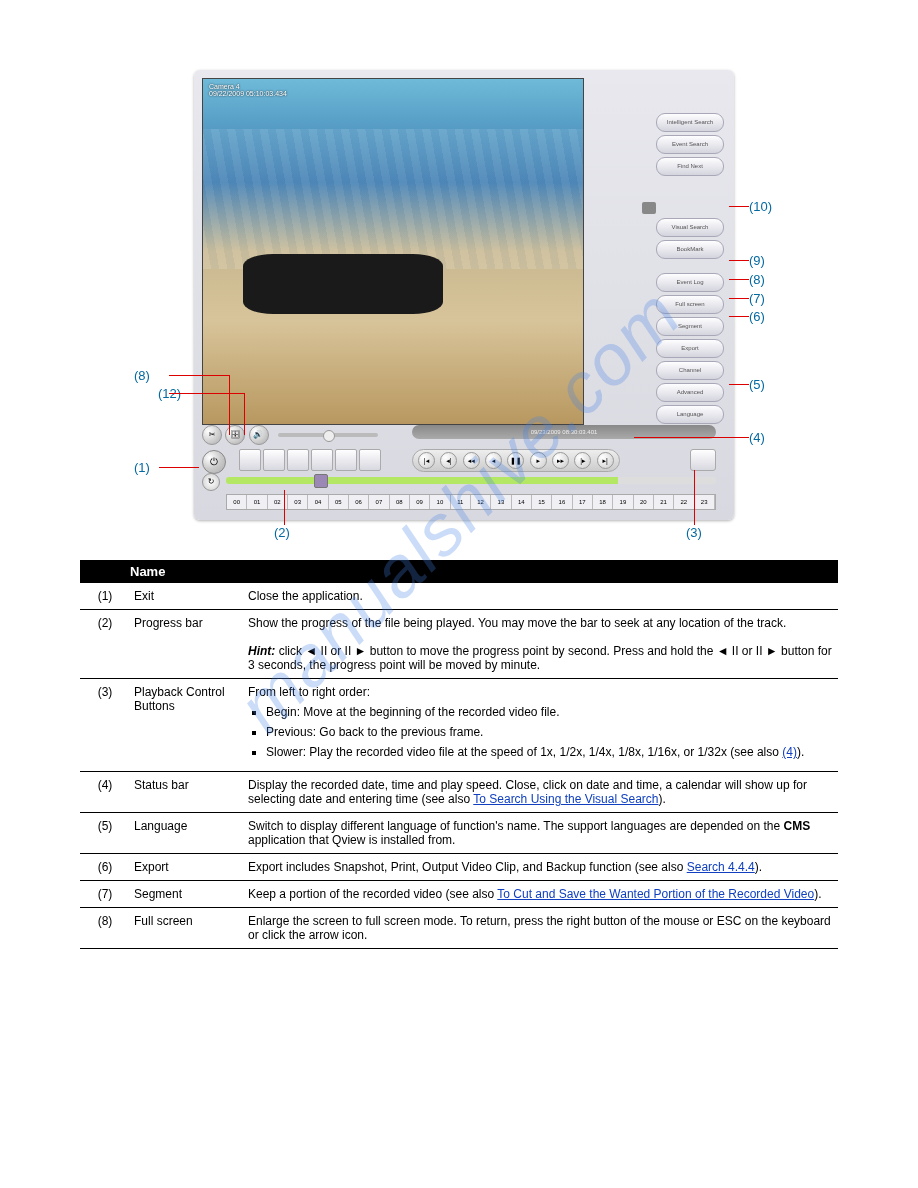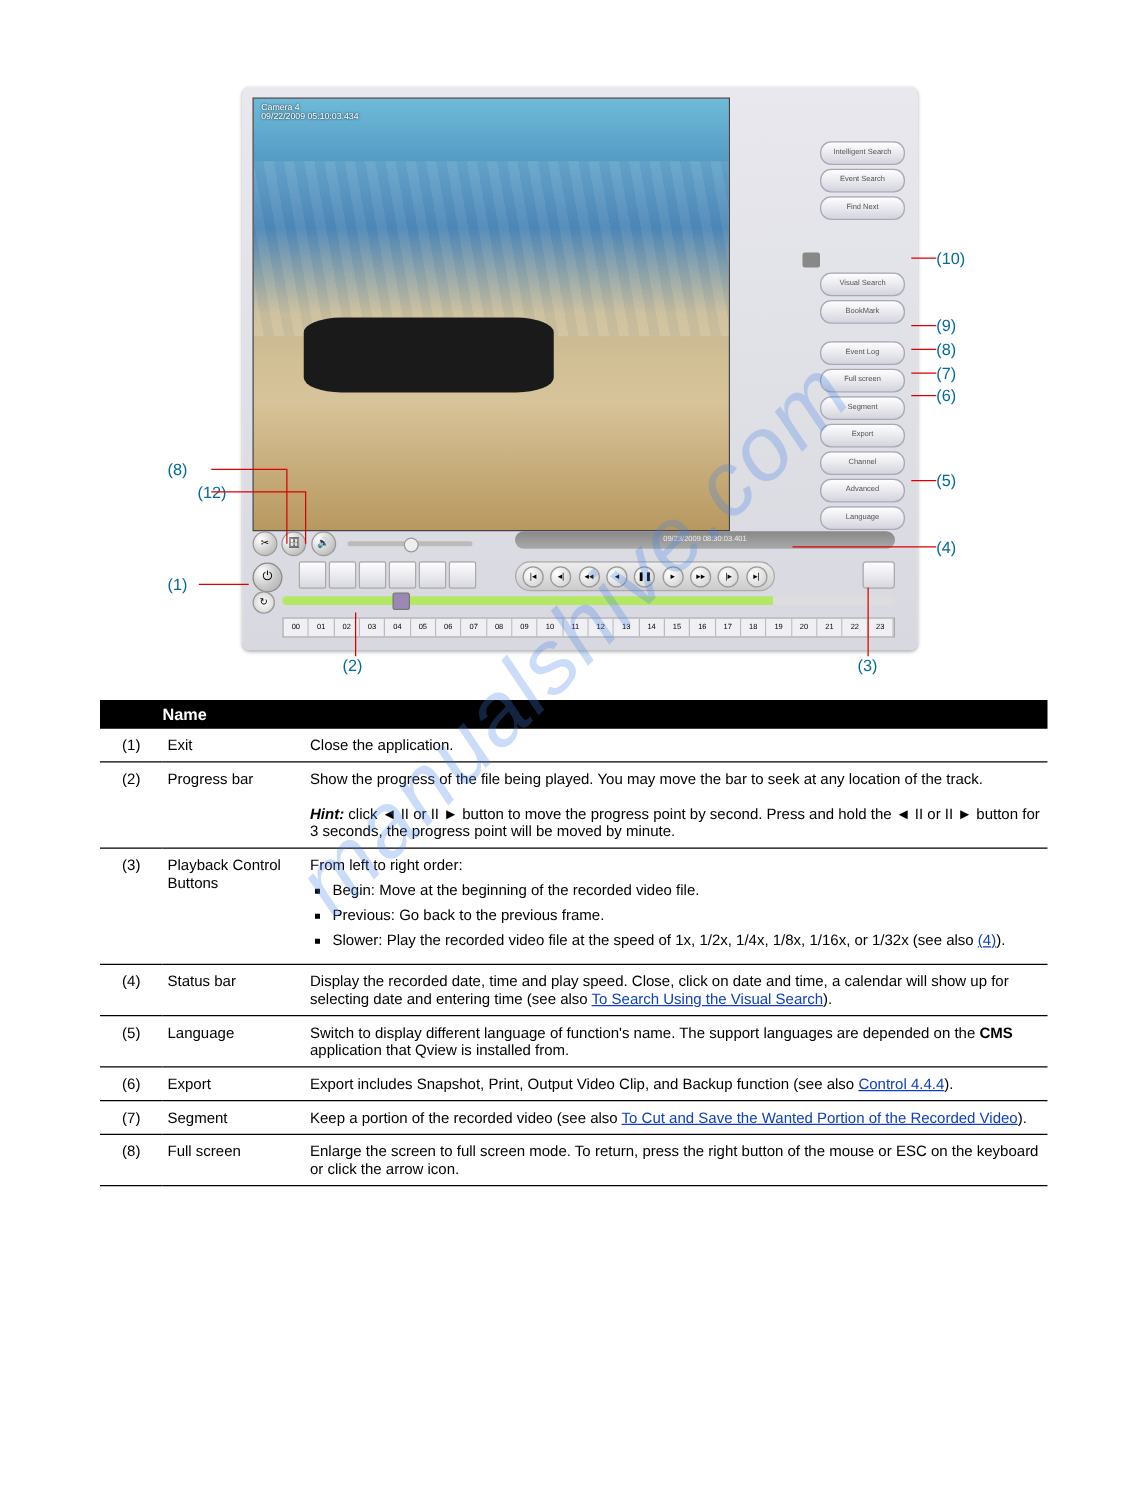--- a/index.html
+++ b/index.html
@@ -371,21 +371,21 @@
     <td class="num">(5)</td>
     <td class="name">Language</td>
     <td class="desc">
       <span>Switch to display different language of function's name. The support languages are depended on the </span><b>CMS</b><span> application that Qview is installed from.</span>
     </td>
   </tr>
   <tr>
     <td class="num">(6)</td>
     <td class="name">Export</td>
     <td class="desc">
-      <span>Export includes Snapshot, Print, Output Video Clip, and Backup function (see also </span><a class="link">Control 4.4.4</a><span>).</span>
+      <span>Export includes Snapshot, Print, Output Video Clip, and Backup function (see also </span><a class="link">Search 4.4.4</a><span>).</span>
     </td>
   </tr>
   <tr>
     <td class="num">(7)</td>
     <td class="name">Segment</td>
     <td class="desc">
       <span>Keep a portion of the recorded video (see also </span><a class="link">To Cut and Save the Wanted Portion of the Recorded Video</a><span>).</span>
     </td>
   </tr>
   <tr>

